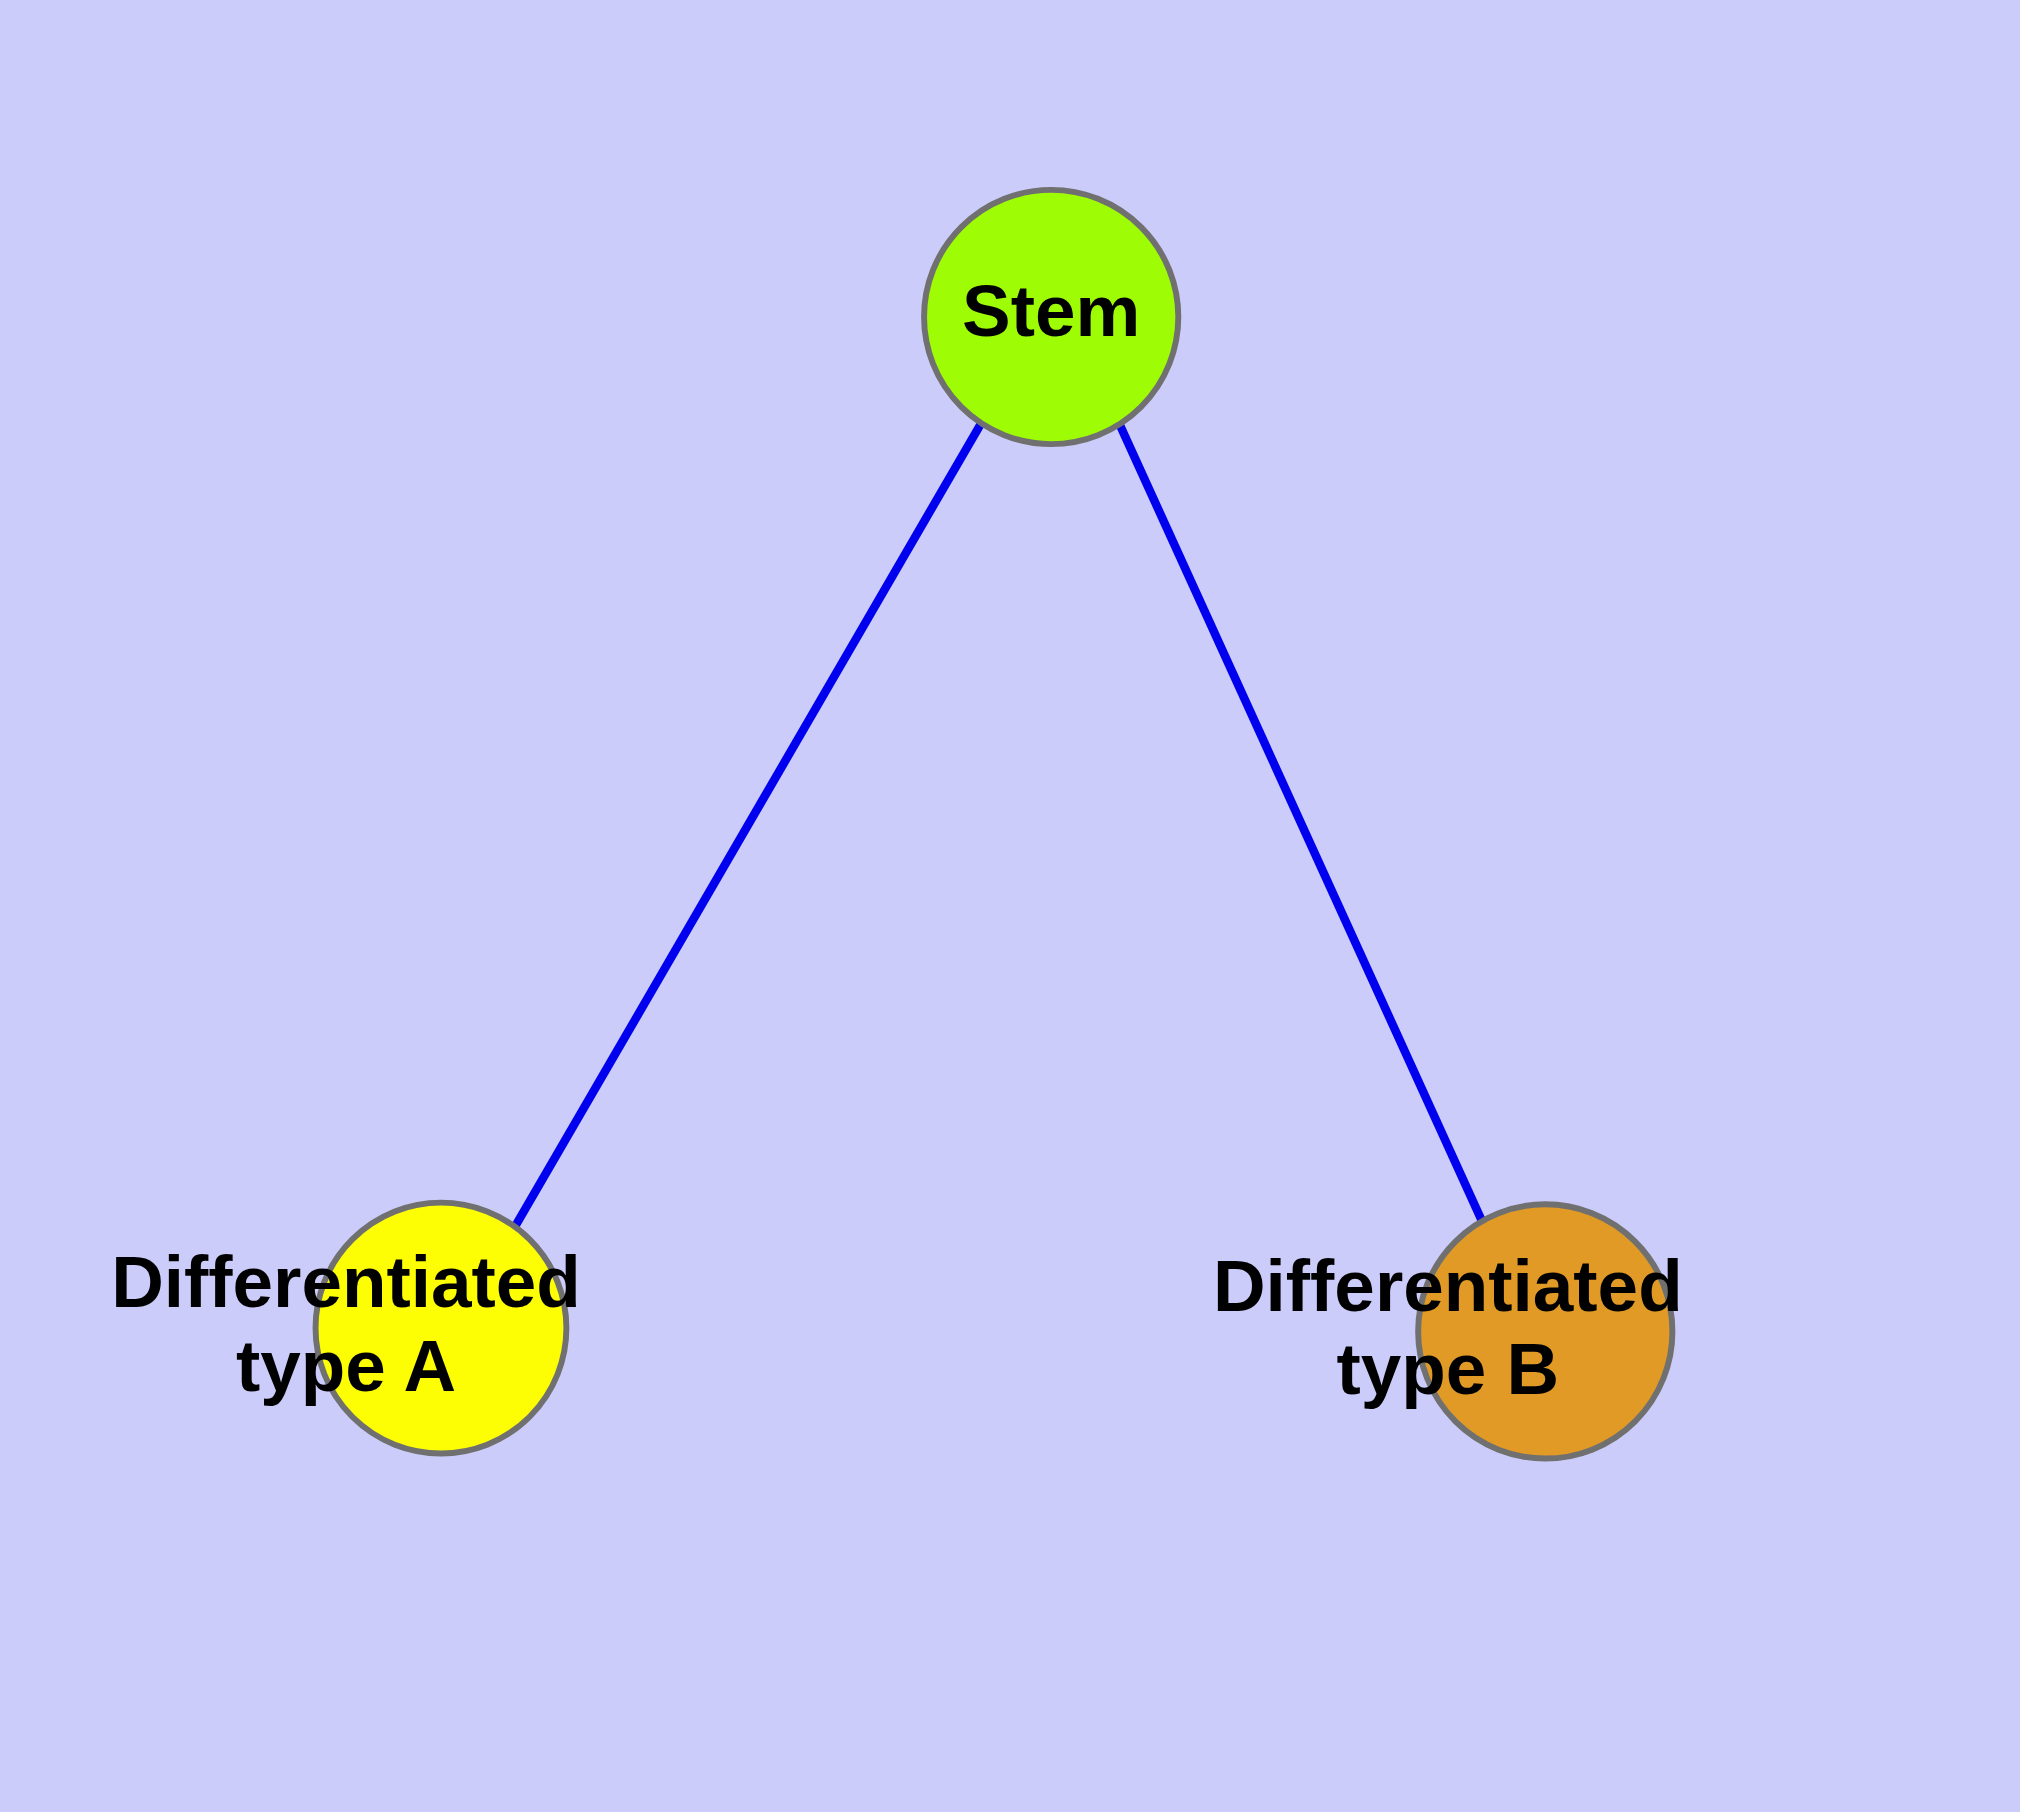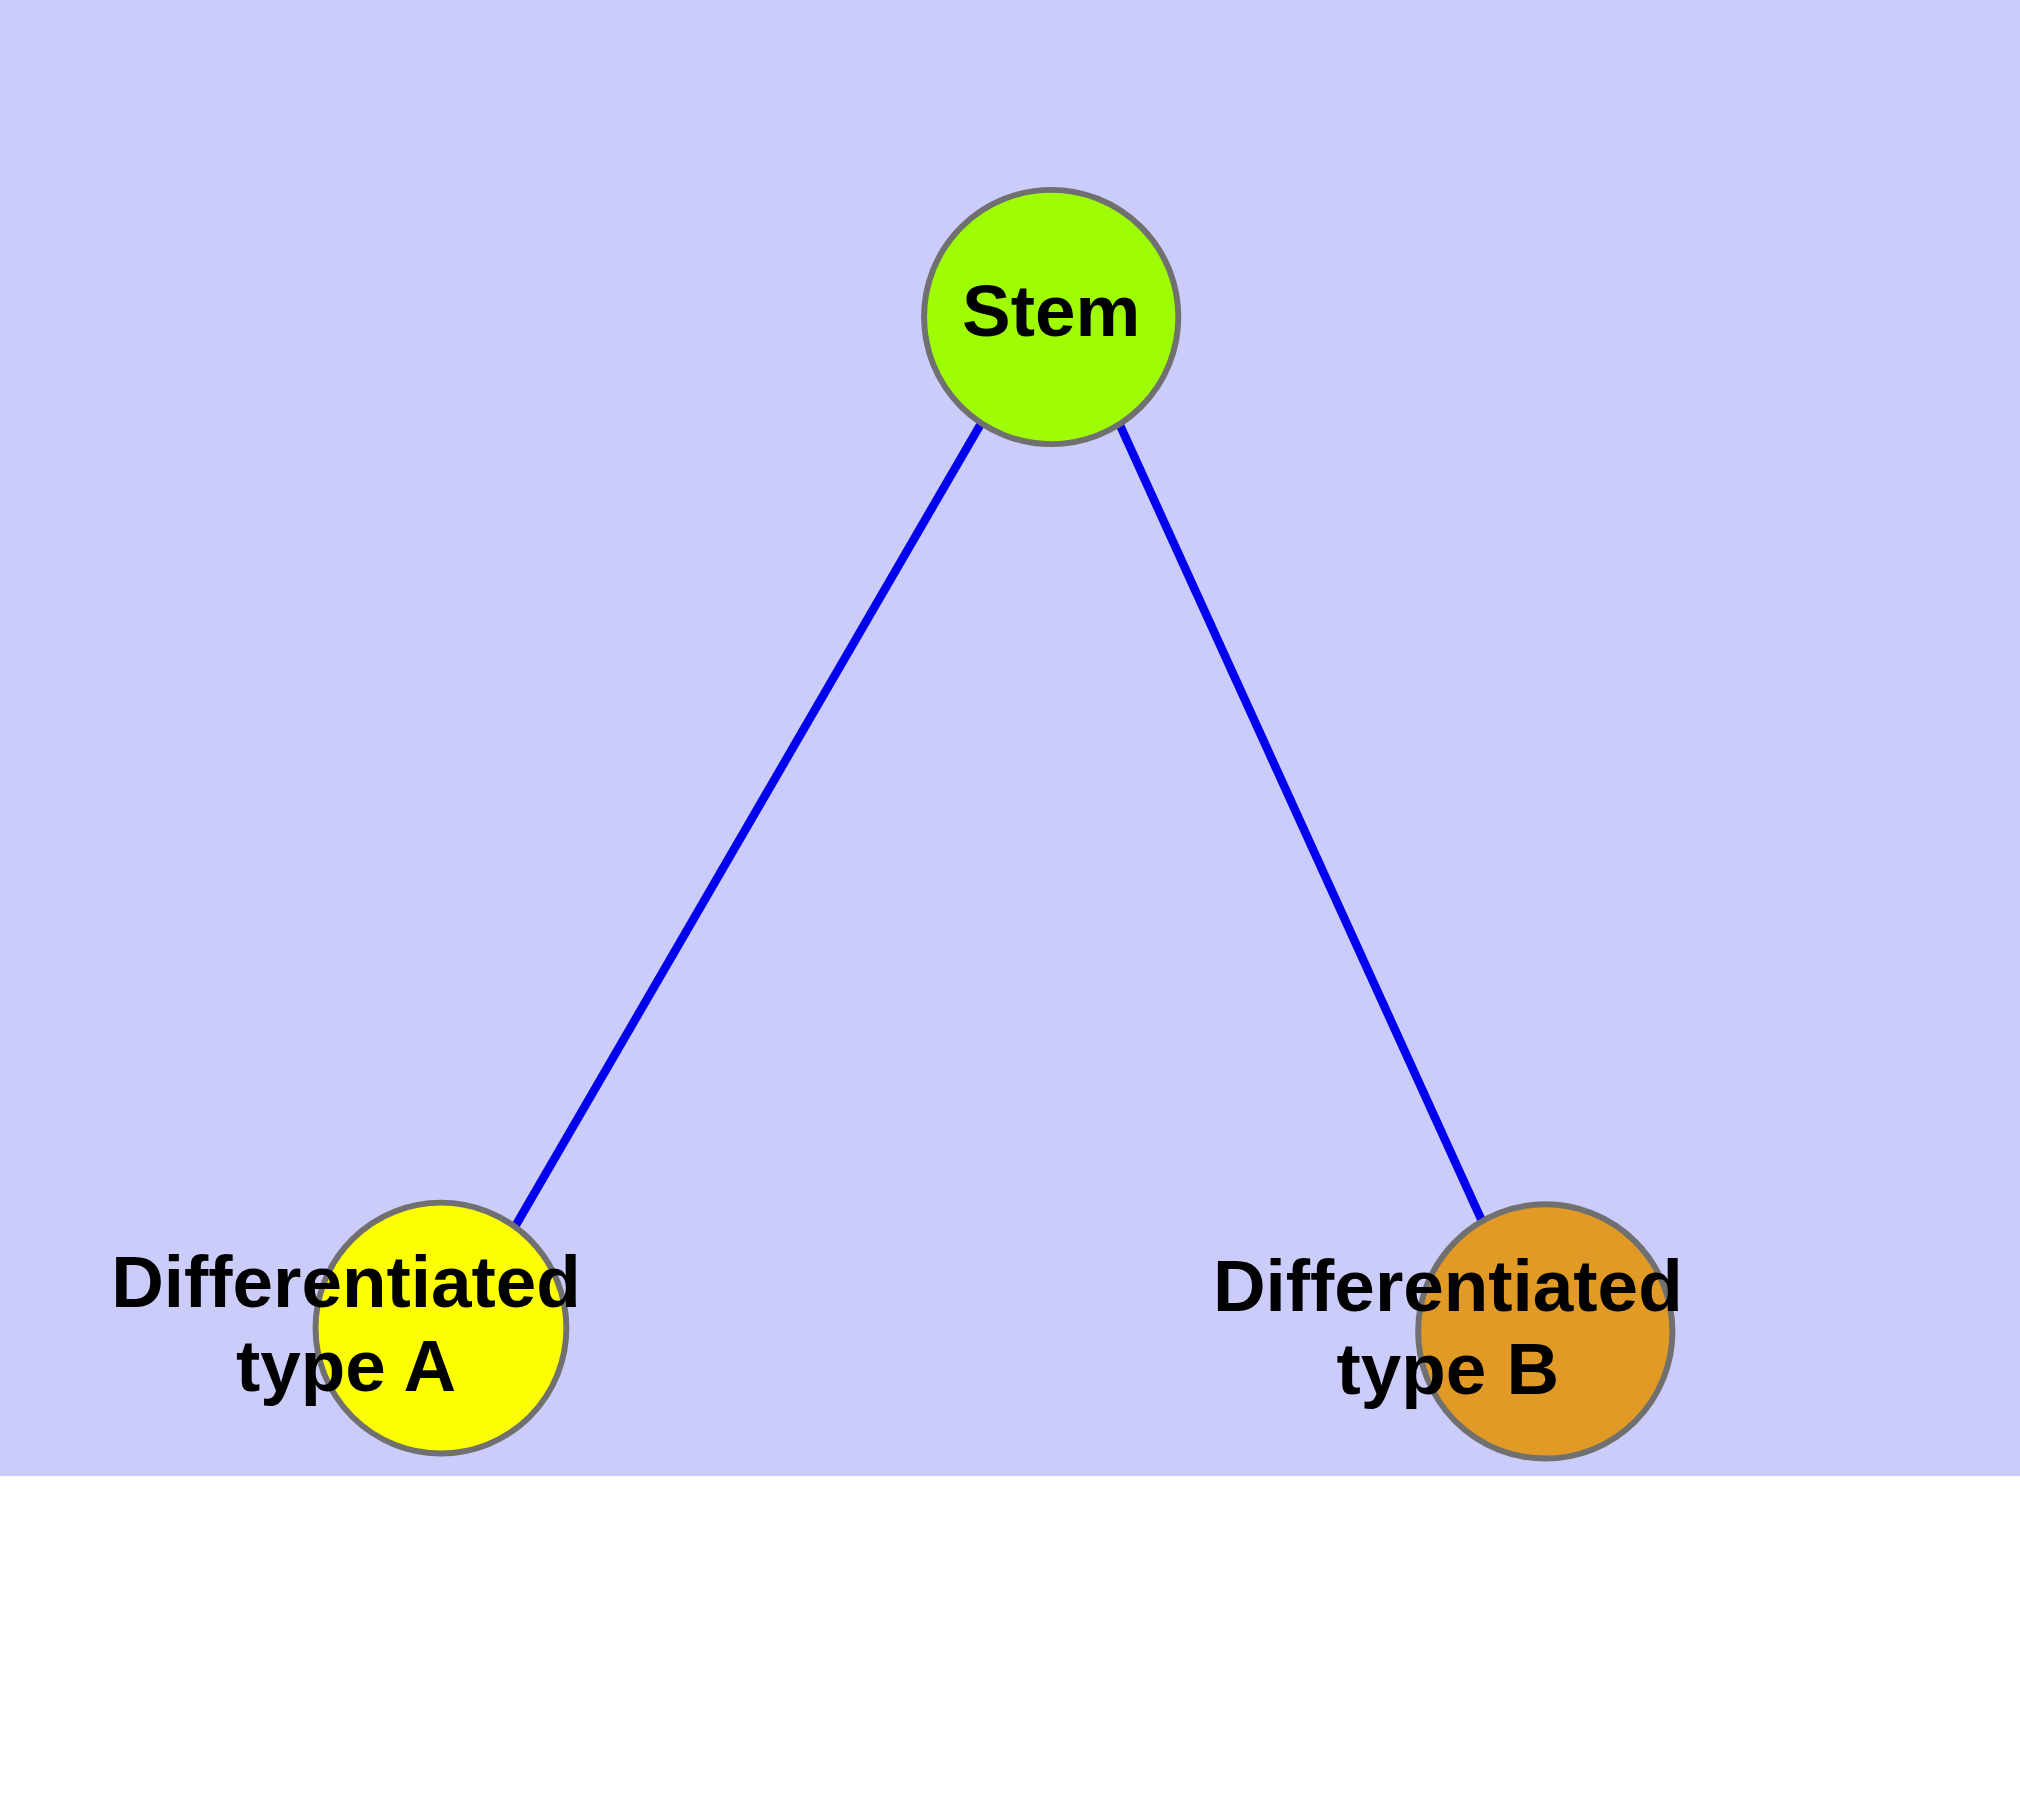--- a/index.html
+++ b/index.html
@@ -8,21 +8,21 @@
   }
   body {
     width: 2021px;
     height: 1812px;
     overflow: hidden;
     font-family: "Liberation Sans", sans-serif;
   }
   #diagram-root {
     position: relative;
     width: 2021px;
-    height: 1476px;
+    height: 1812px;
     background: #ccccfa;
   }
   #graph-svg {
     position: absolute;
     top: 0;
     left: 0;
     width: 2021px;
     height: 1812px;
     display: block;
   }

